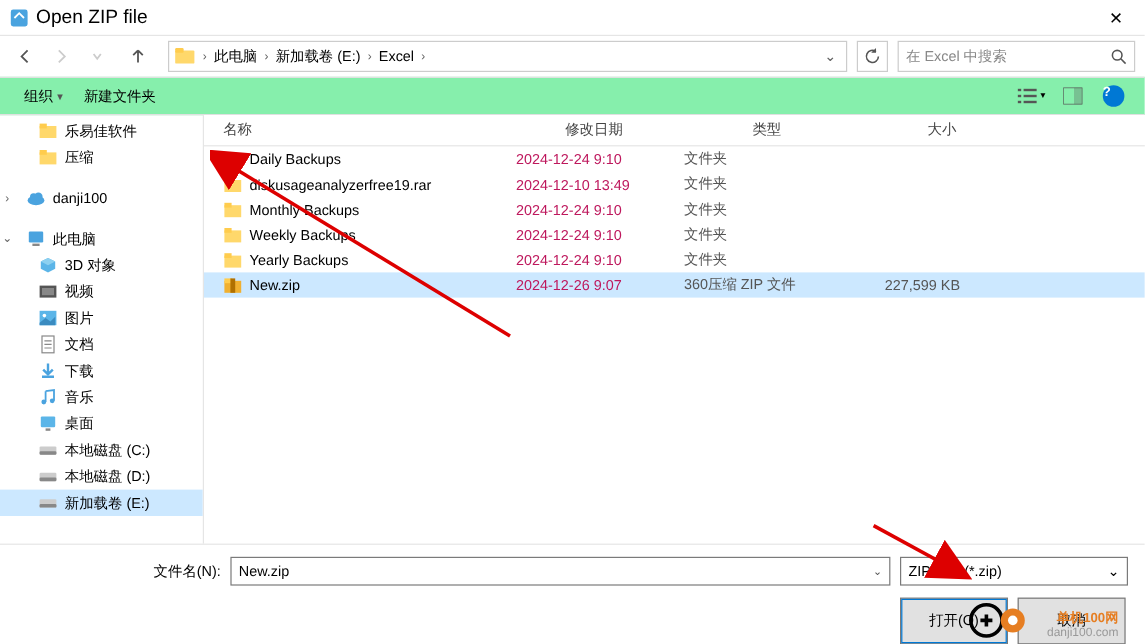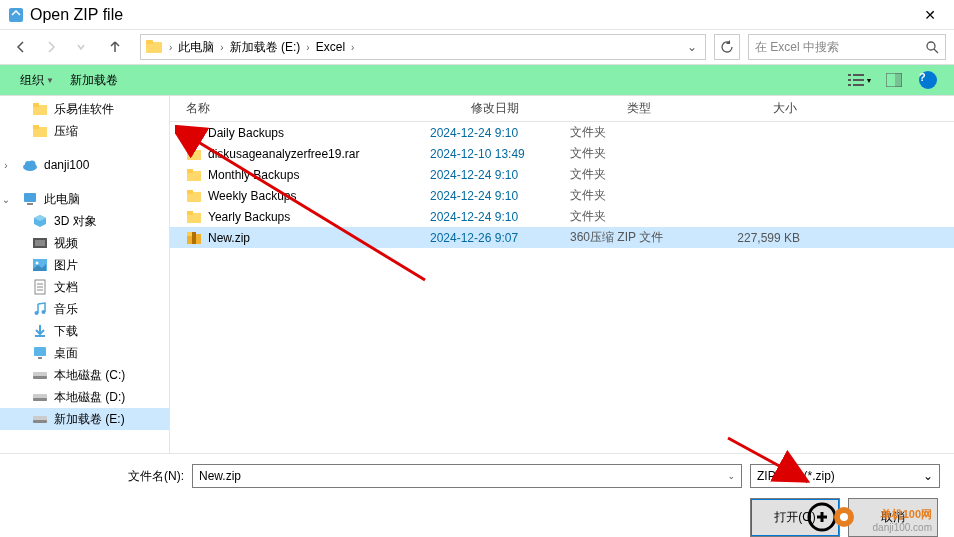--- a/index.html
+++ b/index.html
@@ -38,21 +38,21 @@
 .colheaders { height: 26px; display: flex; align-items: center; border-bottom: 1px solid #e5e5e5; color: #444; position: sticky; top: 0; background: #fff; gap: 16px; }
 .col-name { width: 260px; padding-left: 16px; }
 .col-date { width: 140px; margin-left: 25px; }
 .col-type { width: 130px; }
 .col-size { width: 120px; }
 .filelist { }
 .filerow { height: 21px; display: flex; align-items: center; cursor: pointer; }
 .filerow.selected { background: #cce8ff; }
 .filerow .ficon { width: 16px; height: 16px; margin-left: 16px; margin-right: 6px; flex-shrink: 0; }
 .filerow .fname { width: 222px; }
-.filerow .fdate { width: 140px; color: #0369a1; }
+.filerow .fdate { width: 140px; color: #be185d; }
 .filerow .ftype { width: 130px; color: #555; }
 .filerow .fsize { width: 120px; color: #555; text-align: right; padding-right: 20px; }
 .bottombar { border-top: 1px solid #e5e5e5; padding: 10px 14px 12px 14px; }
 .fnrow { display: flex; align-items: center; gap: 8px; margin-bottom: 10px; }
 .fnlabel { width: 170px; text-align: right; }
 .fninput { flex: 1; height: 24px; border: 1px solid #7a7a7a; padding: 0 6px; display: flex; align-items: center; justify-content: space-between; }
 .fninput .caret2 { font-size: 9px; color: #555; }
 .filterdd { width: 190px; height: 24px; border: 1px solid #7a7a7a; padding: 0 6px; display: flex; align-items: center; justify-content: space-between; }
 .btnrow { display: flex; justify-content: flex-end; gap: 8px; padding-right: 2px; }
 .dlgbtn { width: 90px; height: 39px; border: 1px solid #7a7a7a; background: #e1e1e1; display: flex; align-items: center; justify-content: center; cursor: pointer; font-size: 12px; }
@@ -129,21 +129,21 @@
       </span>
   </div>
 </div>
 
 <div class="toolbar">
   <div class="tbtn">
       <span>组织</span>
       <span class="caret">▼</span>
     </div>
   <div class="tbtn">
-      <span>新加载卷</span>
+      <span>新建文件夹</span>
     </div>
   <div class="tright">
     <div class="ibtn">
         <svg width="16" height="14" viewBox="0 0 16 14">
           <rect x="0" y="1" width="3" height="2" fill="#555"></rect>
           <rect x="5" y="1" width="11" height="2" fill="#555"></rect>
           <rect x="0" y="6" width="3" height="2" fill="#555"></rect>
           <rect x="5" y="6" width="11" height="2" fill="#555"></rect>
           <rect x="0" y="11" width="3" height="2" fill="#555"></rect>
           <rect x="5" y="11" width="11" height="2" fill="#555"></rect>
@@ -223,32 +223,32 @@
         <svg class="ticon2" viewBox="0 0 16 16">
           <rect x="3" y="1" width="10" height="14" fill="#fff" stroke="#888"></rect>
           <line x1="5" y1="5" x2="11" y2="5" stroke="#888"></line>
           <line x1="5" y1="8" x2="11" y2="8" stroke="#888"></line>
           <line x1="5" y1="11" x2="11" y2="11" stroke="#888"></line>
         </svg>
         <span>文档</span>
       </div>
     <div class="tree-item">
         <svg class="ticon2" viewBox="0 0 16 16">
+          <path d="M8 2 L8 10 M4 7 L8 11 L12 7" stroke="#4aa3df" stroke-width="2" fill="none"></path>
+          <line x1="3" y1="13" x2="13" y2="13" stroke="#4aa3df" stroke-width="2"></line>
+        </svg>
+        <span>下载</span>
+      </div>
+    <div class="tree-item">
+        <svg class="ticon2" viewBox="0 0 16 16">
           <path d="M6 3 L13 2 L13 11 M6 3 L6 12" stroke="#4aa3df" stroke-width="1.5" fill="none"></path>
           <circle cx="4.5" cy="12" r="2" fill="#4aa3df"></circle>
           <circle cx="11.5" cy="11" r="2" fill="#4aa3df"></circle>
         </svg>
         <span>音乐</span>
-      </div>
-    <div class="tree-item">
-        <svg class="ticon2" viewBox="0 0 16 16">
-          <path d="M8 2 L8 10 M4 7 L8 11 L12 7" stroke="#4aa3df" stroke-width="2" fill="none"></path>
-          <line x1="3" y1="13" x2="13" y2="13" stroke="#4aa3df" stroke-width="2"></line>
-        </svg>
-        <span>下载</span>
       </div>
     <div class="tree-item">
         <svg class="ticon2" viewBox="0 0 16 16">
           <rect x="2" y="2" width="12" height="9" fill="#5bb5e8" rx="1"></rect>
           <rect x="6" y="12" width="4" height="2" fill="#888"></rect>
         </svg>
         <span>桌面</span>
       </div>
     <div class="tree-item">
         <svg class="ticon2" viewBox="0 0 16 16">

